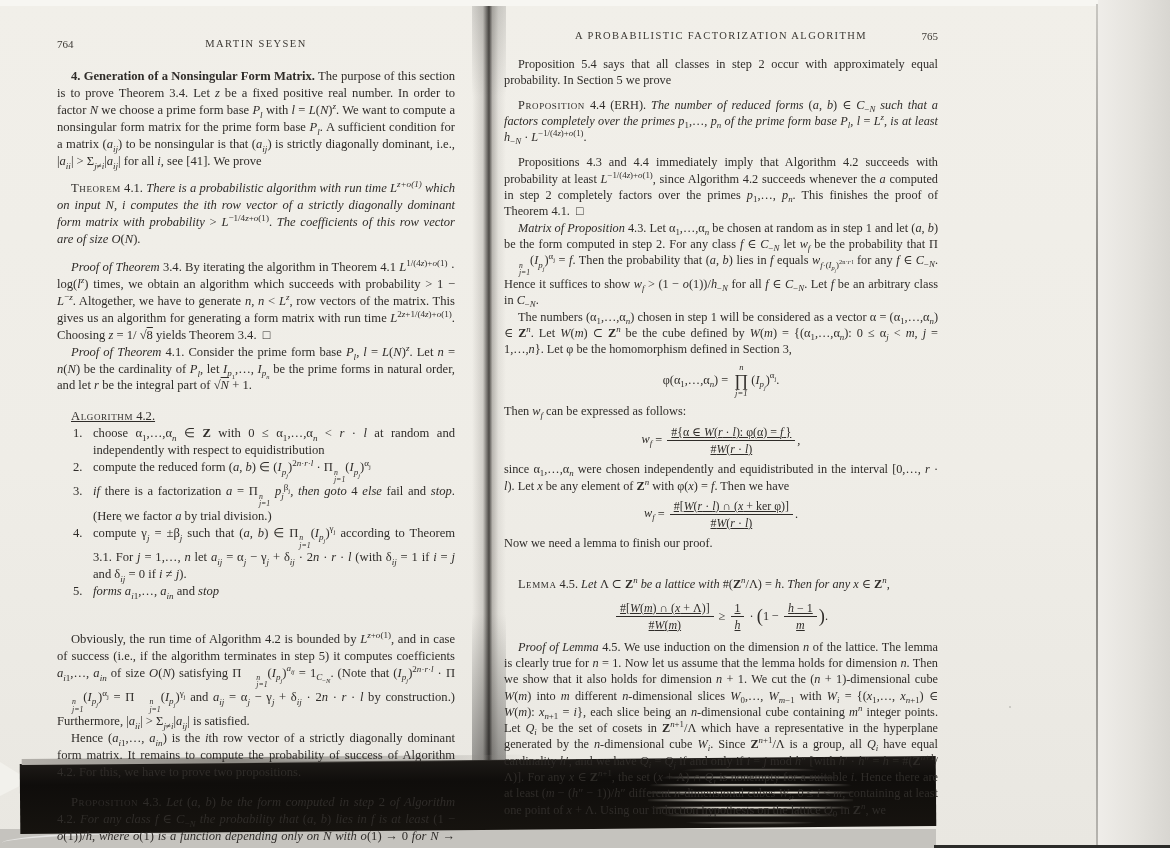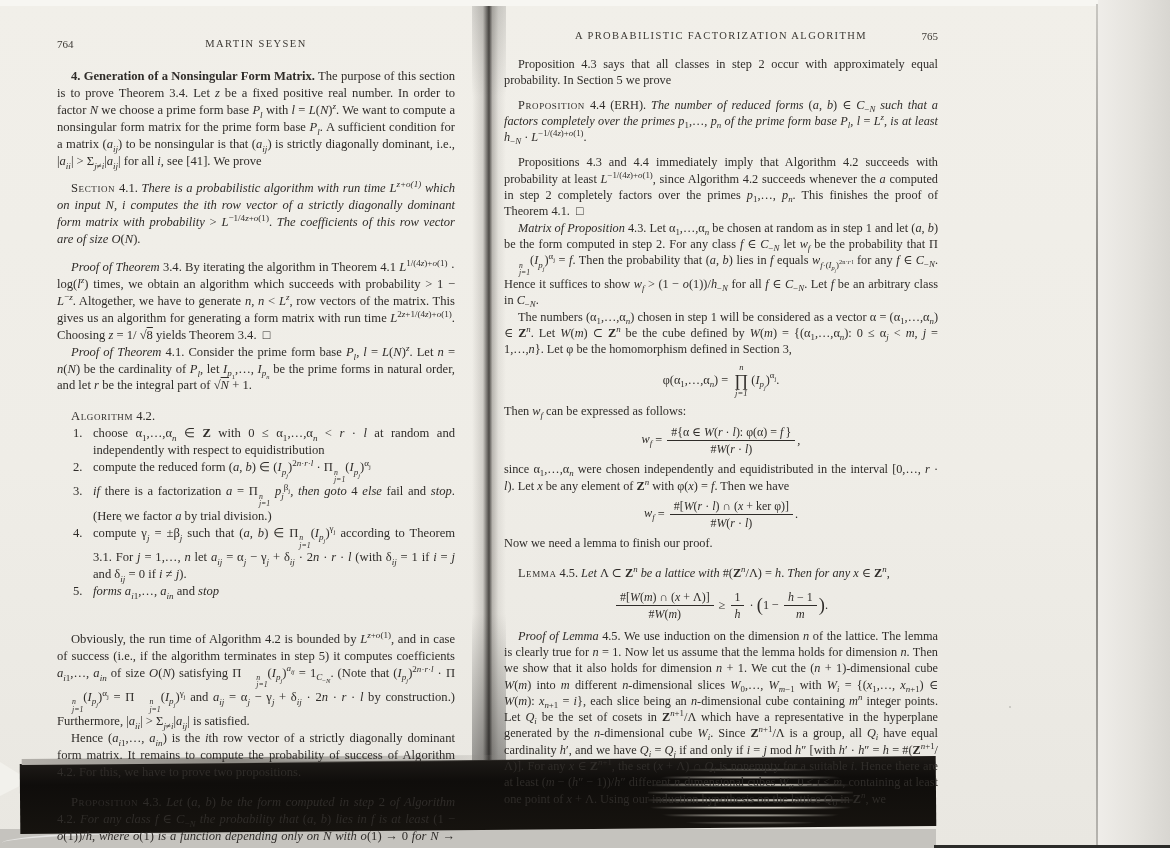--- a/index.html
+++ b/index.html
@@ -45,35 +45,35 @@
   .pghead .runhead{position:absolute;left:0;right:0;text-align:center;letter-spacing:1.4px;}
   .pghead .pgnum{position:absolute;top:0;font-size:11px;letter-spacing:0;}
   .pgnum-left{left:0;}
   .pgnum-right{right:0;}
   .pgbody-left{margin-top:16px;font-size:12.6px;line-height:16.9px;}
   .pgbody-right{margin-top:12px;font-size:12.3px;line-height:16.3px;}
   .blk{text-align:justify;}
   .blk.p{text-indent:14px;}
   .blk.np{text-indent:0;}
   .blk.thm{text-indent:14px;margin:9px 0;}
-  .blk.alg-head{text-indent:14px;margin-top:13px;}
+  .blk.alg-head{text-indent:14px;margin-top:13px;text-decoration:underline;}
   .blk.item{display:flex;padding-left:16px;text-align:justify;}
   .li-num{flex:none;width:20px;}
   .li-body{flex:1;text-align:justify;font-family:Liberation Serif, serif;}
   .blk.formula{text-align:center;text-indent:0;margin:5px 0;}
   .sc{font-variant:small-caps;letter-spacing:0.6px;}
   .ol{text-decoration:overline;}
   sub,sup{font-size:0.72em;line-height:0;}
   .stk{display:inline-flex;flex-direction:column;align-items:flex-start;vertical-align:-0.45em;
     line-height:0.95;font-size:0.62em;font-style:italic;margin-left:1px;}
   .bigop{display:inline-flex;flex-direction:column;align-items:center;vertical-align:middle;
     line-height:1;margin:0 3px;}
   .bigop .bt,.bigop .bb{font-size:8.5px;font-style:italic;line-height:1.1;}
   .bigop .bs{font-size:17px;font-style:normal;}
-  .frac{display:inline-block;vertical-align:middle;text-align:center;line-height:1.2;font-size:0.97em;margin:0 2px;}
+  .frac{display:inline-block;vertical-align:middle;text-align:center;line-height:1.2;font-size:0.97em;margin:0 2px;text-decoration:underline;}
   .frac .num{display:block;padding:0 4px 1px;border-bottom:1px solid #2f2c29;}
   .frac .den{display:block;padding:1px 4px 0;}
   .bp{font-size:1.5em;vertical-align:-0.12em;font-weight:300;}
 </style>
 </head>
 <body>
 
 <div class="paper"></div>
 <div class="topstrip"></div>
 <div class="outer-right"></div>
@@ -89,21 +89,21 @@
 <div class="speck" style="left:1009px;top:706px;"></div>
 <div class="speck" style="left:301px;top:641px;"></div>
 
 <div class="col col-left">
   <div class="pghead">
     <span class="pgnum pgnum-left">764</span>
     <span class="runhead">MARTIN SEYSEN</span>
   </div>
   <div class="pgbody-left">
       <div class="blk p"><b>4. Generation of a Nonsingular Form Matrix.</b> The purpose of this section is to prove Theorem 3.4. Let <i>z</i> be a fixed positive real number. In order to factor <i>N</i> we choose a prime form base <i>P<sub>l</sub></i> with <i>l</i> = <i>L</i>(<i>N</i>)<sup><i>z</i></sup>. We want to compute a nonsingular form matrix for the prime form base <i>P<sub>l</sub></i>. A sufficient condition for a matrix (<i>a<sub>ij</sub></i>) to be nonsingular is that (<i>a<sub>ij</sub></i>) is strictly diagonally dominant, i.e., |<i>a<sub>ii</sub></i>| &gt; Σ<sub><i>j</i>≠<i>i</i></sub>|<i>a<sub>ij</sub></i>| for all <i>i</i>, see [41]. We prove</div>
-      <div class="blk thm" style="margin-top: 11px;"><span class="sc">Section</span> 4.1. <i>There is a probabilistic algorithm with run time L<sup>z+o(1)</sup> which on input N, i computes the ith row vector of a strictly diagonally dominant form matrix with probability</i> &gt; <i>L</i><sup>−1/4<i>z</i>+<i>o</i>(1)</sup>. <i>The coefficients of this row vector are of size O</i>(<i>N</i>).</div>
+      <div class="blk thm" style="margin-top: 11px;"><span class="sc">Theorem</span> 4.1. <i>There is a probabilistic algorithm with run time L<sup>z+o(1)</sup> which on input N, i computes the ith row vector of a strictly diagonally dominant form matrix with probability</i> &gt; <i>L</i><sup>−1/4<i>z</i>+<i>o</i>(1)</sup>. <i>The coefficients of this row vector are of size O</i>(<i>N</i>).</div>
       <div class="blk p" style="margin-top: 11px;"><i>Proof of Theorem</i> 3.4. By iterating the algorithm in Theorem 4.1 <i>L</i><sup>1/(4<i>z</i>)+<i>o</i>(1)</sup> · log(<i>l</i><sup><i>z</i></sup>) times, we obtain an algorithm which succeeds with probability &gt; 1 − <i>L</i><sup>−<i>z</i></sup>. Altogether, we have to generate <i>n</i>, <i>n</i> &lt; <i>L</i><sup><i>z</i></sup>, row vectors of the matrix. This gives us an algorithm for generating a form matrix with run time <i>L</i><sup>2<i>z</i>+1/(4<i>z</i>)+<i>o</i>(1)</sup>. Choosing <i>z</i> = 1/ √<span class="ol">8</span> yields Theorem 3.4.&nbsp;&nbsp;□</div>
       <div class="blk p"><i>Proof of Theorem</i> 4.1. Consider the prime form base <i>P<sub>l</sub></i>, <i>l</i> = <i>L</i>(<i>N</i>)<sup><i>z</i></sup>. Let <i>n</i> = <i>n</i>(<i>N</i>) be the cardinality of <i>P<sub>l</sub></i>, let <i>I</i><sub><i>p</i><sub>1</sub></sub>,…, <i>I</i><sub><i>p<sub>n</sub></i></sub> be the prime forms in natural order, and let <i>r</i> be the integral part of √<span class="ol"><i>N</i></span> + 1.</div>
       <div class="blk alg-head" style="margin-top: 14px;"><span class="sc">Algorithm</span> 4.2.</div>
       <div class="blk item">
         <span class="li-num">1.</span>
         <span class="li-body">choose α<sub>1</sub>,…,α<sub><i>n</i></sub> ∈ <b>Z</b> with 0 ≤ α<sub>1</sub>,…,α<sub><i>n</i></sub> &lt; <i>r</i> · <i>l</i> at random and independently with respect to equidistribution</span>
       </div>
       <div class="blk item">
         <span class="li-num">2.</span>
         <span class="li-body">compute the reduced form (<i>a</i>, <i>b</i>) ∈ (<i>I</i><sub><i>p<sub>j</sub></i></sub>)<sup>2<i>n</i>·<i>r</i>·<i>l</i></sup> · Π<span class="stk">
@@ -143,35 +143,35 @@
       <div class="blk thm" style="margin-top: 13px;"><span class="sc">Proposition</span> 4.3. <i>Let</i> (<i>a</i>, <i>b</i>) <i>be the form computed in step</i> 2 <i>of Algorithm</i> 4.2. <i>For any class f</i> ∈ <i>C</i><sub>−<i>N</i></sub> <i>the probability that</i> (<i>a</i>, <i>b</i>) <i>lies in f is at least</i> (1 − <i>o</i>(1))/<i>h</i>, <i>where o</i>(1) <i>is a function depending only on N with o</i>(1) → 0 <i>for N</i> → ∞.</div>
     </div>
 </div>
 
 <div class="col col-right">
   <div class="pghead">
     <span class="runhead">A PROBABILISTIC FACTORIZATION ALGORITHM</span>
     <span class="pgnum pgnum-right">765</span>
   </div>
   <div class="pgbody-right">
-      <div class="blk p">Proposition 4.3 says that all classes in step 2 occur with approximately equal probability. In Section 5 we prove</div>
+      <div class="blk p">Proposition 5.4 says that all classes in step 2 occur with approximately equal probability. In Section 5 we prove</div>
       <div class="blk thm" style="margin-top: 8px;"><span class="sc">Proposition</span> 4.4 (ERH). <i>The number of reduced forms</i> (<i>a</i>, <i>b</i>) ∈ <i>C</i><sub>−<i>N</i></sub> <i>such that a factors completely over the primes p</i><sub>1</sub>,…, <i>p<sub>n</sub></i> <i>of the prime form base P<sub>l</sub></i>, <i>l</i> = <i>L</i><sup><i>z</i></sup>, <i>is at least h</i><sub>−<i>N</i></sub> · <i>L</i><sup>−1/(4<i>z</i>)+<i>o</i>(1)</sup>.</div>
       <div class="blk p" style="margin-top: 8px;">Propositions 4.3 and 4.4 immediately imply that Algorithm 4.2 succeeds with probability at least <i>L</i><sup>−1/(4<i>z</i>)+<i>o</i>(1)</sup>, since Algorithm 4.2 succeeds whenever the <i>a</i> computed in step 2 completely factors over the primes <i>p</i><sub>1</sub>,…, <i>p<sub>n</sub></i>. This finishes the proof of Theorem 4.1.&nbsp;&nbsp;□</div>
       <div class="blk p"><i>Matrix of Proposition</i> 4.3. Let α<sub>1</sub>,…,α<sub><i>n</i></sub> be chosen at random as in step 1 and let (<i>a</i>, <i>b</i>) be the form computed in step 2. For any class <i>f</i> ∈ <i>C</i><sub>−<i>N</i></sub> let <i>w<sub>f</sub></i> be the probability that Π<span class="stk">
           <span>n</span>
           <span>j=1</span>
         </span>(<i>I</i><sub><i>p<sub>j</sub></i></sub>)<sup>α<sub>j</sub></sup> = <i>f</i>. Then the probability that (<i>a</i>, <i>b</i>) lies in <i>f</i> equals <i>w</i><sub><i>f</i>·(<i>I<sub>p<sub>j</sub></sub></i>)<sup>2n·r·l</sup></sub> for any <i>f</i> ∈ <i>C</i><sub>−<i>N</i></sub>. Hence it suffices to show <i>w<sub>f</sub></i> &gt; (1 − <i>o</i>(1))/<i>h</i><sub>−<i>N</i></sub> for all <i>f</i> ∈ <i>C</i><sub>−<i>N</i></sub>. Let <i>f</i> be an arbitrary class in <i>C</i><sub>−<i>N</i></sub>.</div>
       <div class="blk p">The numbers (α<sub>1</sub>,…,α<sub><i>n</i></sub>) chosen in step 1 will be considered as a vector α = (α<sub>1</sub>,…,α<sub><i>n</i></sub>) ∈ <b>Z</b><sup><i>n</i></sup>. Let <i>W</i>(<i>m</i>) ⊂ <b>Z</b><sup><i>n</i></sup> be the cube defined by <i>W</i>(<i>m</i>) = {(α<sub>1</sub>,…,α<sub><i>n</i></sub>): 0 ≤ α<sub><i>j</i></sub> &lt; <i>m</i>, <i>j</i> = 1,…,<i>n</i>}. Let φ be the homomorphism defined in Section 3,</div>
       <div class="blk formula">φ(α<sub>1</sub>,…,α<sub><i>n</i></sub>) = <span class="bigop">
           <span class="bt">n</span>
           <span class="bs">∏</span>
           <span class="bb">j=1</span>
         </span>(<i>I</i><sub><i>p<sub>j</sub></i></sub>)<sup>α<sub>j</sub></sup>.</div>
       <div class="blk np">Then <i>w<sub>f</sub></i> can be expressed as follows:</div>
       <div class="blk formula"><i>w<sub>f</sub></i> = <span class="frac"><span class="num">#{α ∈ <i>W</i>(<i>r</i> · <i>l</i>): φ(α) = <i>f</i> }</span><span class="den">#<i>W</i>(<i>r</i> · <i>l</i>)</span></span>,</div>
       <div class="blk np">since α<sub>1</sub>,…,α<sub><i>n</i></sub> were chosen independently and equidistributed in the interval [0,…, <i>r</i> · <i>l</i>). Let <i>x</i> be any element of <b>Z</b><sup><i>n</i></sup> with φ(<i>x</i>) = <i>f</i>. Then we have</div>
       <div class="blk formula"><i>w<sub>f</sub></i> = <span class="frac"><span class="num">#[<i>W</i>(<i>r</i> · <i>l</i>) ∩ (<i>x</i> + ker φ)]</span><span class="den">#<i>W</i>(<i>r</i> · <i>l</i>)</span></span>.</div>
       <div class="blk np">Now we need a lemma to finish our proof.</div>
-      <div class="blk thm" style="margin-top: 13px;"><span class="sc">Lemma</span> 4.5. <i>Let</i> Λ ⊂ <b>Z</b><sup><i>n</i></sup> <i>be a lattice with</i> #(<b>Z</b><sup><i>n</i></sup>/Λ) = <i>h</i>. <i>Then for any x</i> ∈ <b>Z</b><sup><i>n</i></sup>,</div>
+      <div class="blk thm" style="margin-top: 24px;"><span class="sc">Lemma</span> 4.5. <i>Let</i> Λ ⊂ <b>Z</b><sup><i>n</i></sup> <i>be a lattice with</i> #(<b>Z</b><sup><i>n</i></sup>/Λ) = <i>h</i>. <i>Then for any x</i> ∈ <b>Z</b><sup><i>n</i></sup>,</div>
       <div class="blk formula"><span class="frac"><span class="num">#[<i>W</i>(<i>m</i>) ∩ (<i>x</i> + Λ)]</span><span class="den">#<i>W</i>(<i>m</i>)</span></span> ≥ <span class="frac"><span class="num">1</span><span class="den"><i>h</i></span></span> · <span class="bp">(</span>1 − <span class="frac"><span class="num"><i>h</i> − 1</span><span class="den"><i>m</i></span></span><span class="bp">)</span>.</div>
       <div class="blk p" style="margin-top: 6px;"><i>Proof of Lemma</i> 4.5. We use induction on the dimension <i>n</i> of the lattice. The lemma is clearly true for <i>n</i> = 1. Now let us assume that the lemma holds for dimension <i>n</i>. Then we show that it also holds for dimension <i>n</i> + 1. We cut the (<i>n</i> + 1)-dimensional cube <i>W</i>(<i>m</i>) into <i>m</i> different <i>n</i>-dimensional slices <i>W</i><sub>0</sub>,…, <i>W</i><sub><i>m</i>−1</sub> with <i>W<sub>i</sub></i> = {(<i>x</i><sub>1</sub>,…, <i>x</i><sub><i>n</i>+1</sub>) ∈ <i>W</i>(<i>m</i>): <i>x</i><sub><i>n</i>+1</sub> = <i>i</i>}, each slice being an <i>n</i>-dimensional cube containing <i>m</i><sup><i>n</i></sup> integer points. Let <i>Q<sub>i</sub></i> be the set of cosets in <b>Z</b><sup><i>n</i>+1</sup>/Λ which have a representative in the hyperplane generated by the <i>n</i>-dimensional cube <i>W<sub>i</sub></i>. Since <b>Z</b><sup><i>n</i>+1</sup>/Λ is a group, all <i>Q<sub>i</sub></i> have equal cardinality <i>h</i>′, and we have <i>Q<sub>i</sub></i> = <i>Q<sub>j</sub></i> if and only if <i>i</i> = <i>j</i> mod <i>h</i>″ [with <i>h</i>′ · <i>h</i>″ = <i>h</i> = #(<b>Z</b><sup><i>n</i>+1</sup>/Λ)]. For any <i>x</i> ∈ <b>Z</b><sup><i>n</i>+1</sup>, the set (<i>x</i> + Λ) ∩ <i>Q<sub>i</sub></i> is nonempty for a suitable <i>i</i>. Hence there are at least (<i>m</i> − (<i>h</i>″ − 1))/<i>h</i>″ different <i>n</i>-dimensional cubes <i>W<sub>i</sub></i>, 0 ≤ <i>i</i> &lt; <i>m</i>, containing at least one point of <i>x</i> + Λ. Using our induction hypothesis on the lattice <i>Q</i><sub>0</sub> in <b>Z</b><sup><i>n</i></sup>, we</div>
     </div>
 </div>
 
 </body></html>

